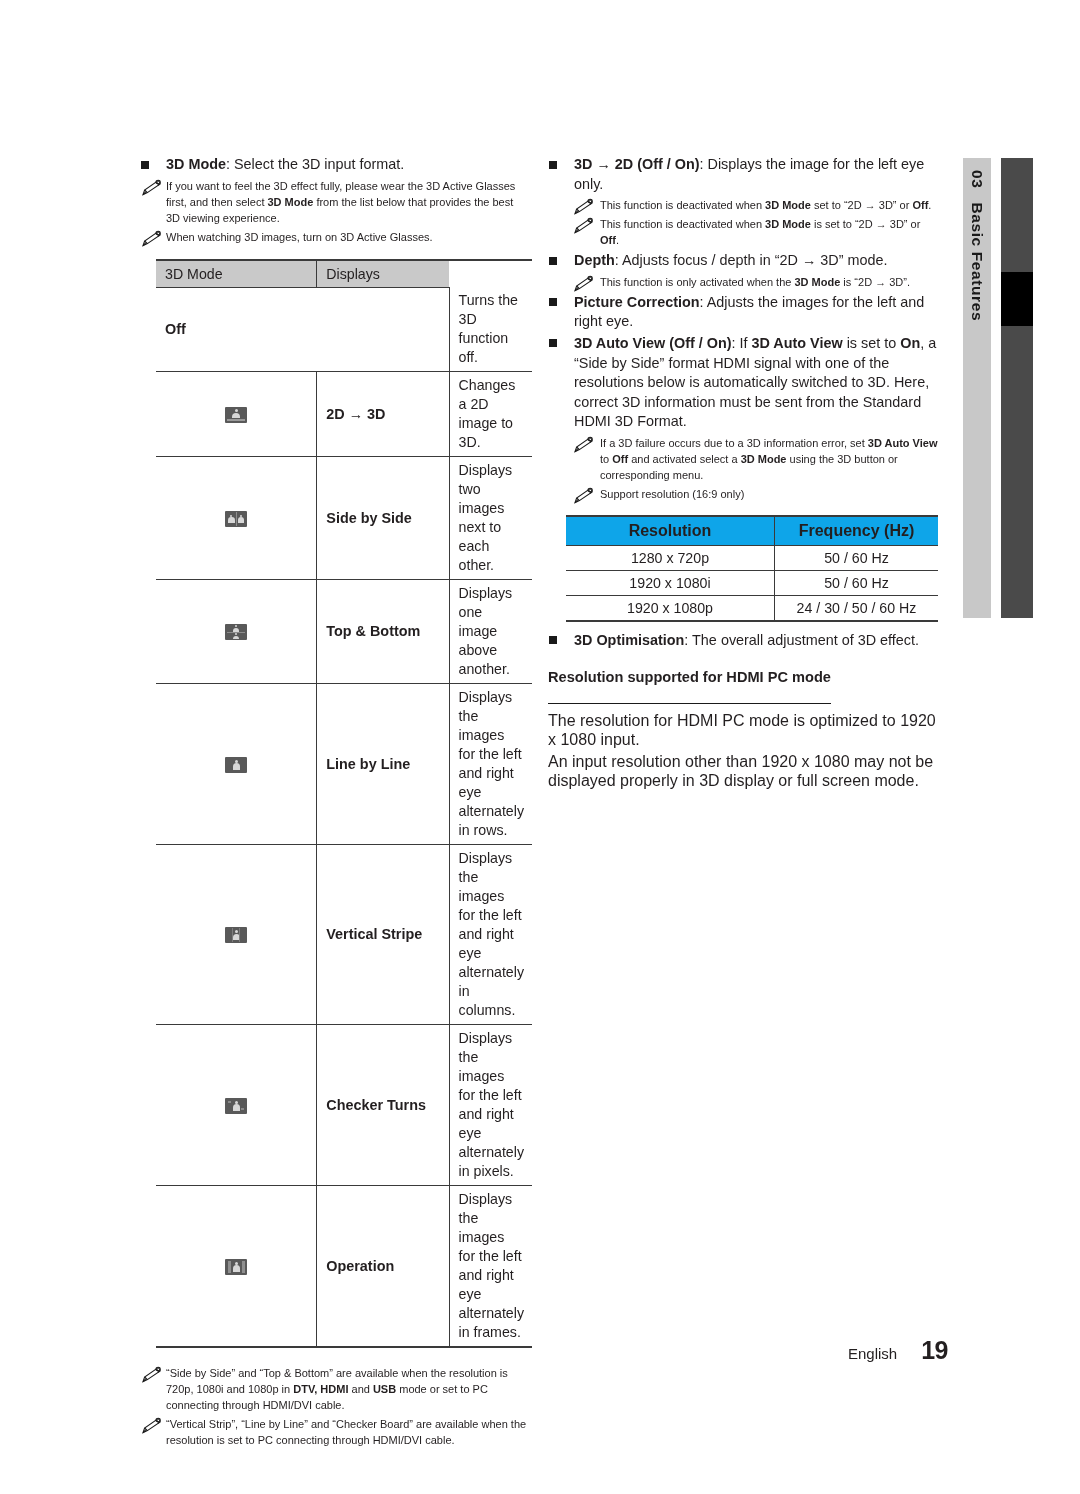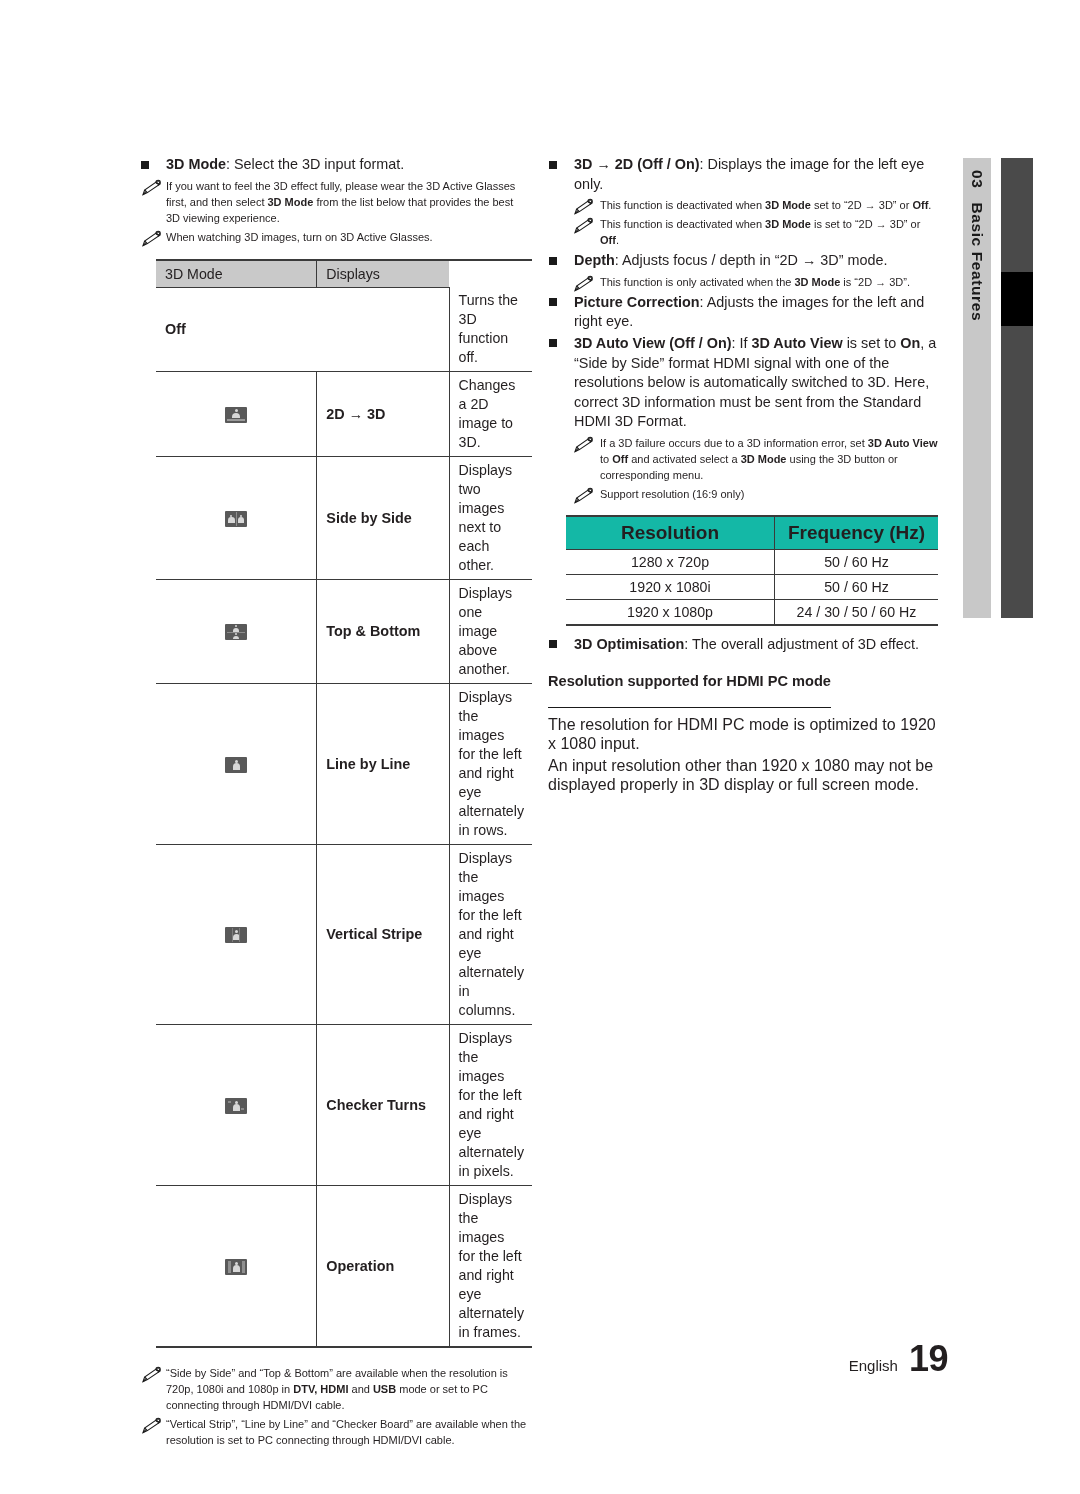--- a/index.html
+++ b/index.html
@@ -178,25 +178,25 @@
     margin-top: 13px;
     margin-left: 18px;
     width: 372px;
     border-collapse: collapse;
     font-size: 14.2px;
     border-top: 2px solid #3a3a3a;
     border-bottom: 2px solid #3a3a3a;
     text-align: center;
   }
   .res-table th {
-    background: #14b8a6;
+    background: #0ea5e9;
     font-weight: bold;
     padding: 5px 6px;
     border-bottom: 1.5px solid #3a3a3a;
-    font-size: 19px;
+    font-size: 16px;
   }
   .res-table td {
     padding: 3px 6px;
     border-bottom: 1.5px solid #3a3a3a;
     line-height: 18px;
     margin-top: 28px;
   }
   .res-table tr:last-child td { border-bottom: none; }
   .res-table th:first-child,
   .res-table td:first-child { border-right: 1.5px solid #3a3a3a; width: 196px; }
@@ -214,27 +214,27 @@
   .para {
     font-size: 16px;
     line-height: 19.6px;
     margin: 0 0 2px 0;
   }
 
   
   .footer {
     position: absolute;
     right: 132px;
-    bottom: 114px;
+    bottom: 129px;
     display: flex;
     align-items: baseline;
-    gap: 11px;
+    gap: 24px;
   }
   .footer-lang { font-size: 15px; }
-  .footer-page { font-size: 36px; font-weight: bold; letter-spacing: -.5px; }
+  .footer-page { font-size: 25px; font-weight: bold; letter-spacing: -.5px; }
 </style>
 </head>
 <body>
 
 <div id="page">
 
   <div class="side-tab">
     <div class="side-tab-text">
       <span class="side-tab-num">03</span><span>Basic Features</span>
     </div>

